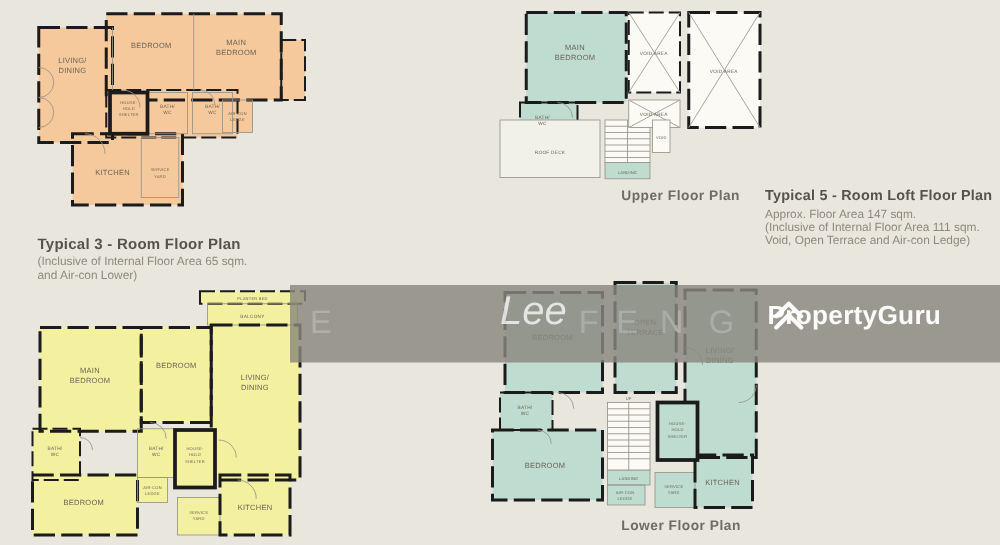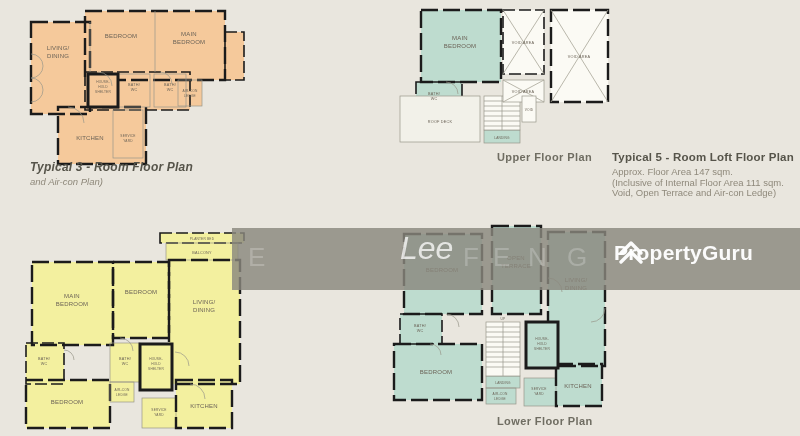--- a/index.html
+++ b/index.html
@@ -77,23 +77,24 @@
     <text class="rl rl-sm" x="106" y="89">WC</text>
     <text class="rl rl-sm" x="142" y="84">BATH/</text>
     <text class="rl rl-sm" x="142" y="89">WC</text>
     <text class="rl rl-xs" x="162" y="90">AIR-CON</text>
     <text class="rl rl-xs" x="162" y="95">LEDGE</text>
     <text class="rl" x="62" y="138">KITCHEN</text>
     <text class="rl rl-xs" x="100" y="135">SERVICE</text>
     <text class="rl rl-xs" x="100" y="140">YARD</text>
   </svg>
 
-  <div class="caption" style="left:30px;top:160px;width:240px;font-style:italic;">
+  <div class="caption" style="left:30px;top:188px;width:240px;">
     <div class="title">Typical 3 - Room Floor Plan</div>
-    <div>and Air-con Plan)</div>
+    <div>(Inclusive of Internal Floor Area 65 sqm.</div>
+    <div>and Air-con Lower)</div>
   </div>
 
   <svg style="left:20px;top:232px;" width="228" height="202" viewBox="0 0 228 202">
     <rect class="f-ye" x="140" y="1" width="84" height="10"></rect>
     <rect class="f-ye" x="146" y="11" width="72" height="17"></rect>
     <rect class="f-ye" x="12" y="30" width="81" height="83"></rect>
     <rect class="f-ye" x="93" y="30" width="56" height="76"></rect>
     <rect class="f-ye" x="149" y="28" width="71" height="124"></rect>
     <rect class="f-ye" x="6" y="111" width="38" height="41"></rect>
     <rect class="f-ye" x="6" y="148" width="84" height="48"></rect>

